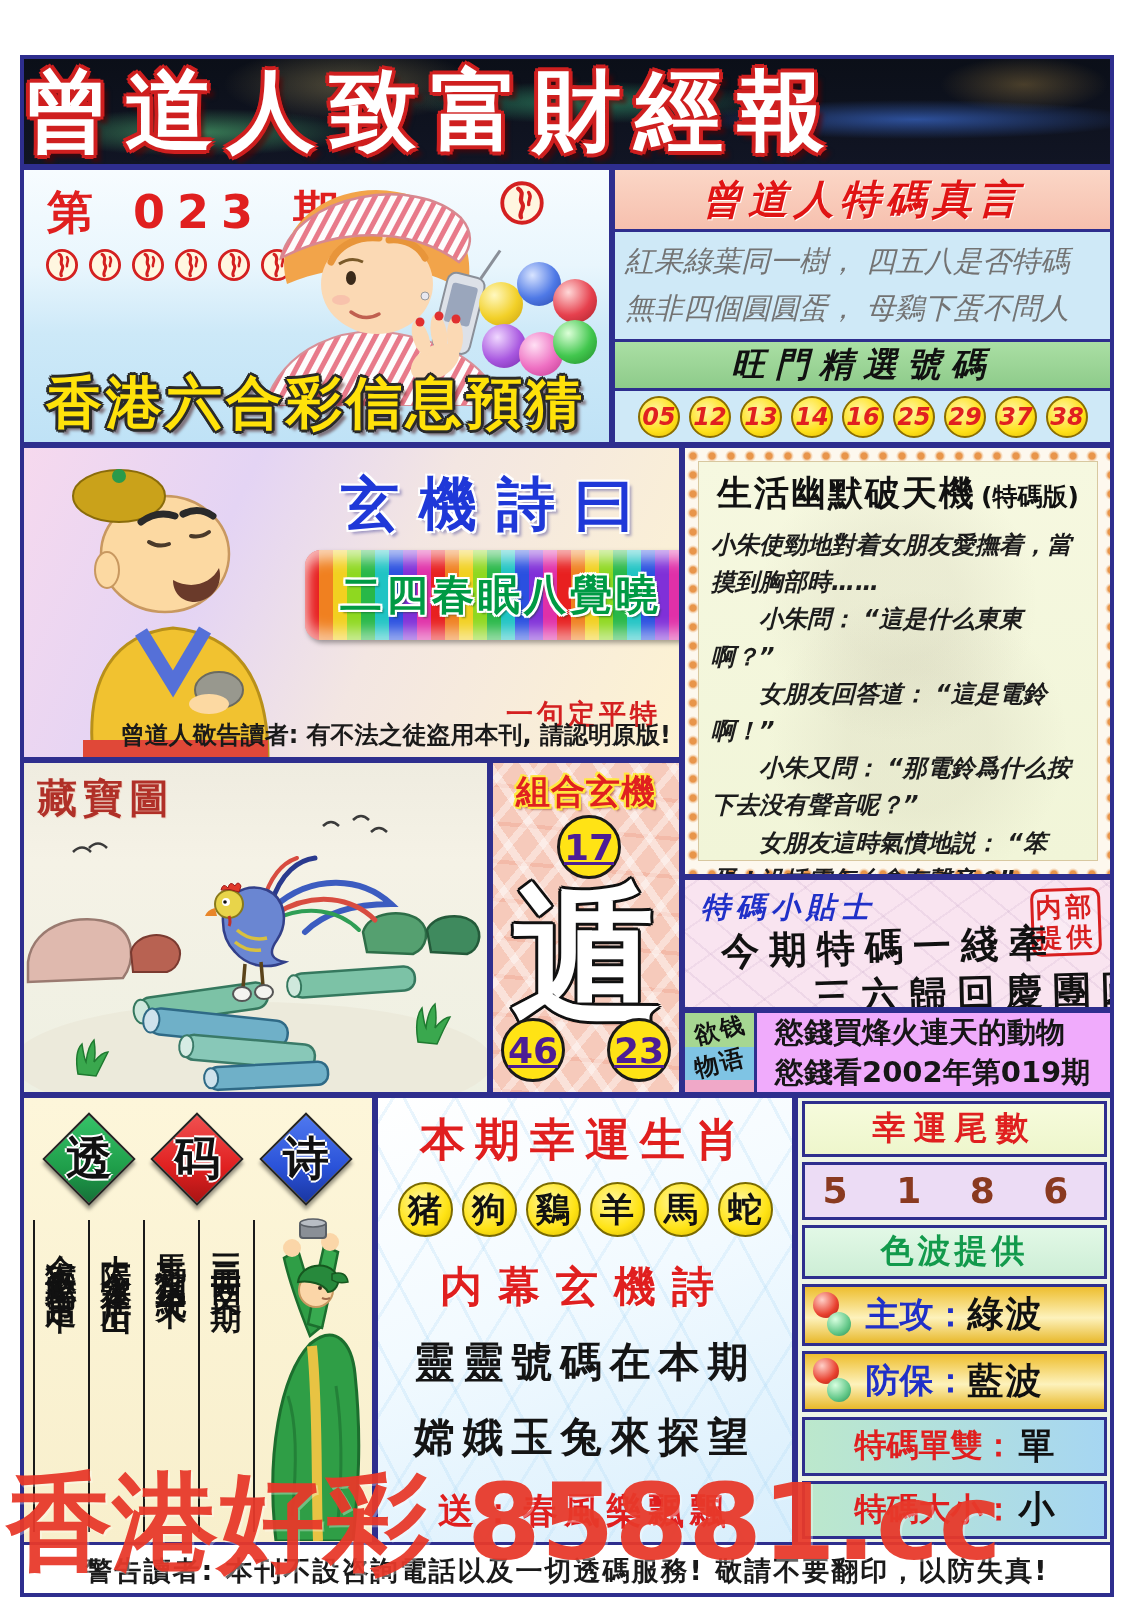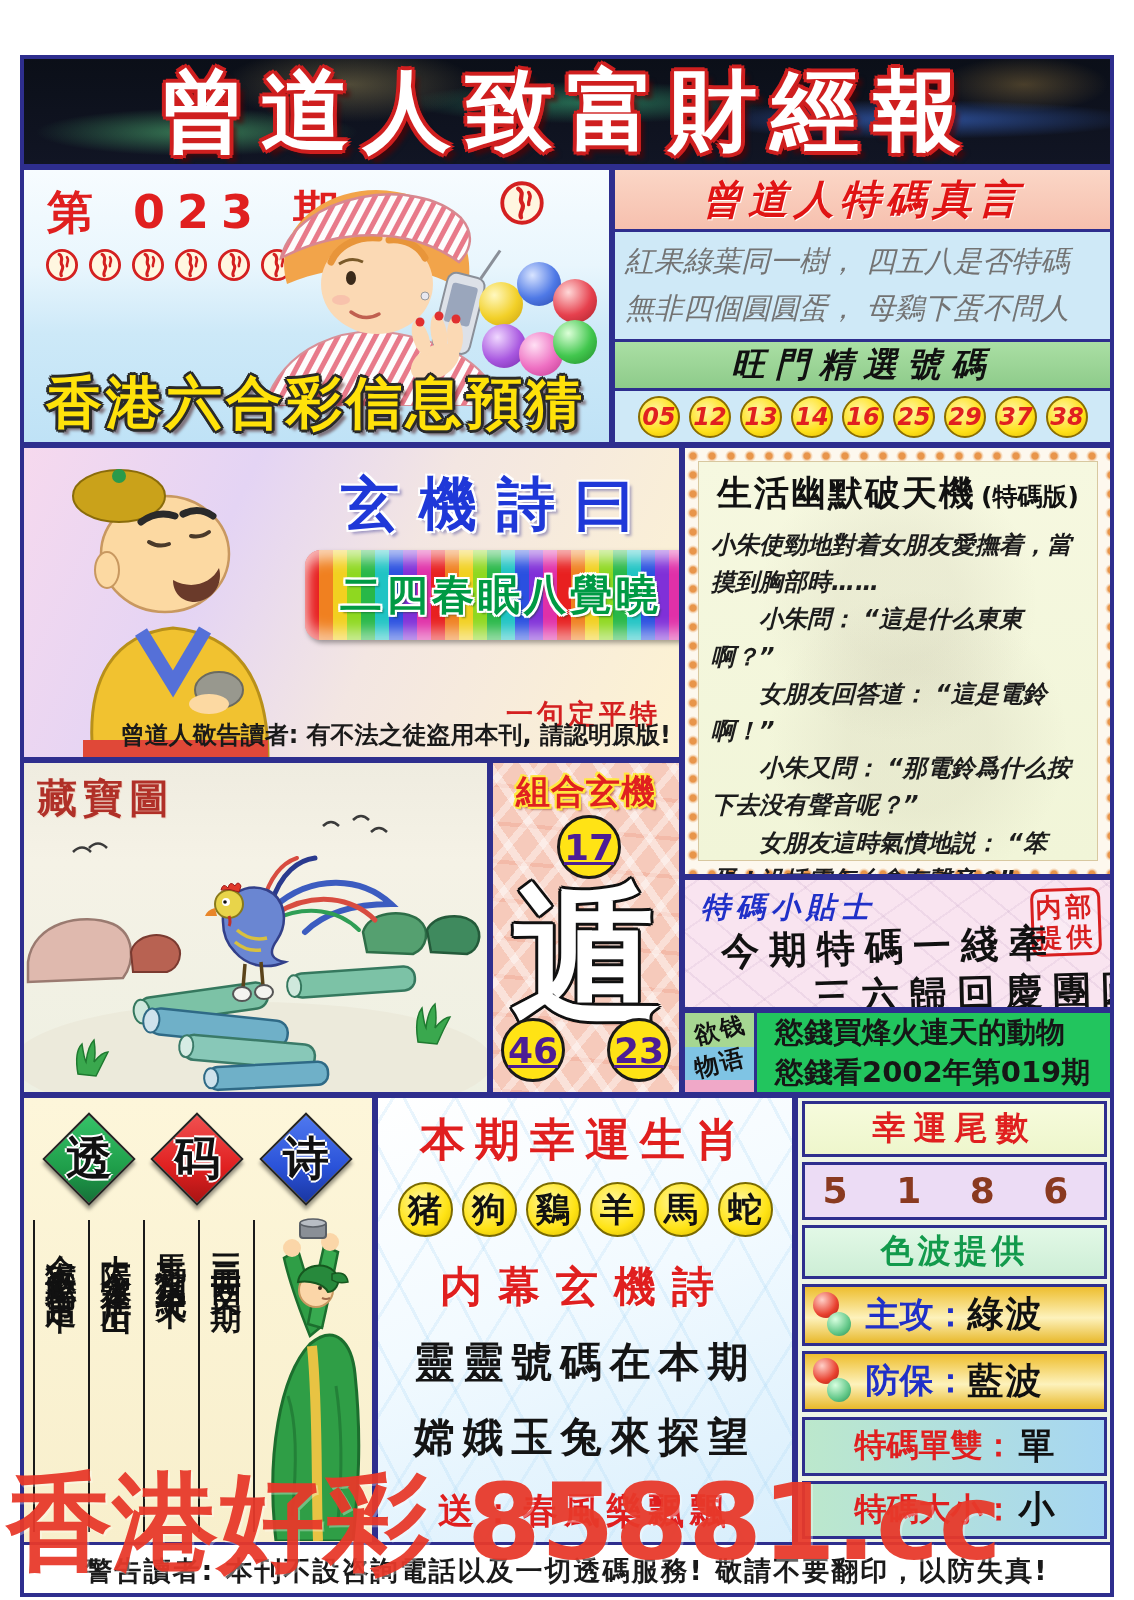--- a/index.html
+++ b/index.html
@@ -10,21 +10,21 @@
 
   
   .banner { left:20px; top:55px; width:1094px; height:112px;
     background:
       radial-gradient(ellipse 230px 34px at 16% 70%, rgba(90,210,130,.55), transparent 70%),
       radial-gradient(ellipse 260px 30px at 52% 42%, rgba(70,220,150,.45), transparent 70%),
       radial-gradient(ellipse 320px 28px at 82% 58%, rgba(70,130,255,.55), transparent 70%),
       radial-gradient(ellipse 180px 54px at 30% 25%, rgba(255,225,130,.28), transparent 70%),
       radial-gradient(ellipse 120px 40px at 92% 25%, rgba(255,200,90,.25), transparent 70%),
       linear-gradient(#0b0f18, #111524);
-    display:flex; align-items:center; justify-content:center; }
+    display:flex; align-items:center; }
   .banner-title { font-size:88px; font-weight:bold; color:#ffffff; letter-spacing:14px; white-space:nowrap;
     text-shadow:4px 0 0 #cf1f1f,-4px 0 0 #cf1f1f,0 4px 0 #cf1f1f,0 -4px 0 #cf1f1f,
       3px 3px 0 #cf1f1f,-3px -3px 0 #cf1f1f,3px -3px 0 #cf1f1f,-3px 3px 0 #cf1f1f,7px 7px 4px rgba(90,0,0,.6); }
 
   
   .photo-box { left:20px; top:167px; width:592px; height:278px;
     background:linear-gradient(#f7fcff 0%, #e9f6fd 35%, #cde9f8 60%, #bfe2f6 100%); }
   .issue-label { position:absolute; left:24px; top:12px; font-size:46px; font-weight:bold; color:#e01f1f; letter-spacing:12px; white-space:nowrap; }
   .flame-row { position:absolute; left:22px; top:78px; display:flex; gap:9px; }
   .flame { width:34px; height:34px; }
@@ -126,21 +126,21 @@
   .tips-line2 { position:absolute; left:128px; top:88px; font-family:"DejaVu Serif", serif; font-size:38px; font-weight:bold; color:#111;
     letter-spacing:10px; transform:rotate(-1.5deg); white-space:nowrap; }
 
   
   .yuqian-box { left:682px; top:1010px; width:432px; height:85px; display:flex; }
   .yuqian-labels { width:72px; display:flex; flex-direction:column; border-right:3px solid #2e2e8e; }
   .yuqian-label-top { flex:1; background:#a6d792; display:flex; align-items:center; justify-content:center; }
   .yuqian-label-bottom { flex:1; background:#7fc4e4; display:flex; align-items:center; justify-content:center; }
   .yuqian-pink { height:12px; background:#f0a8c8; }
   .yuqian-labels span { font-size:24px; font-weight:bold; color:#111; transform:rotate(-14deg); letter-spacing:2px; }
-  .yuqian-main { flex:1; background:#22c55e; display:flex; flex-direction:column; justify-content:center; padding-left:18px; }
+  .yuqian-main { flex:1; background:#f0abfc; display:flex; flex-direction:column; justify-content:center; padding-left:18px; }
   .yuqian-main div { font-size:29px; font-weight:bold; color:#161616; white-space:nowrap; }
 
   
   .toushi-box { left:20px; top:1095px; width:355px; height:450px; background:linear-gradient(#fdf6da, #f8efcc); }
   .diamond-row { position:absolute; left:0; right:0; top:14px; display:flex; justify-content:space-around; padding:0 12px; }
   .diamond { width:94px; height:94px; display:flex; align-items:center; justify-content:center; }
   .diamond-shape { width:66px; height:66px; transform:rotate(45deg); border:2px solid #222; box-shadow:3px 3px 4px rgba(0,0,0,.4);
     display:flex; align-items:center; justify-content:center; }
   .diamond-shape.d-green { background:linear-gradient(135deg,#35c268,#1f9e4a 60%,#157038); }
   .diamond-shape.d-red { background:linear-gradient(135deg,#f05050,#e02020 60%,#a81414); }

